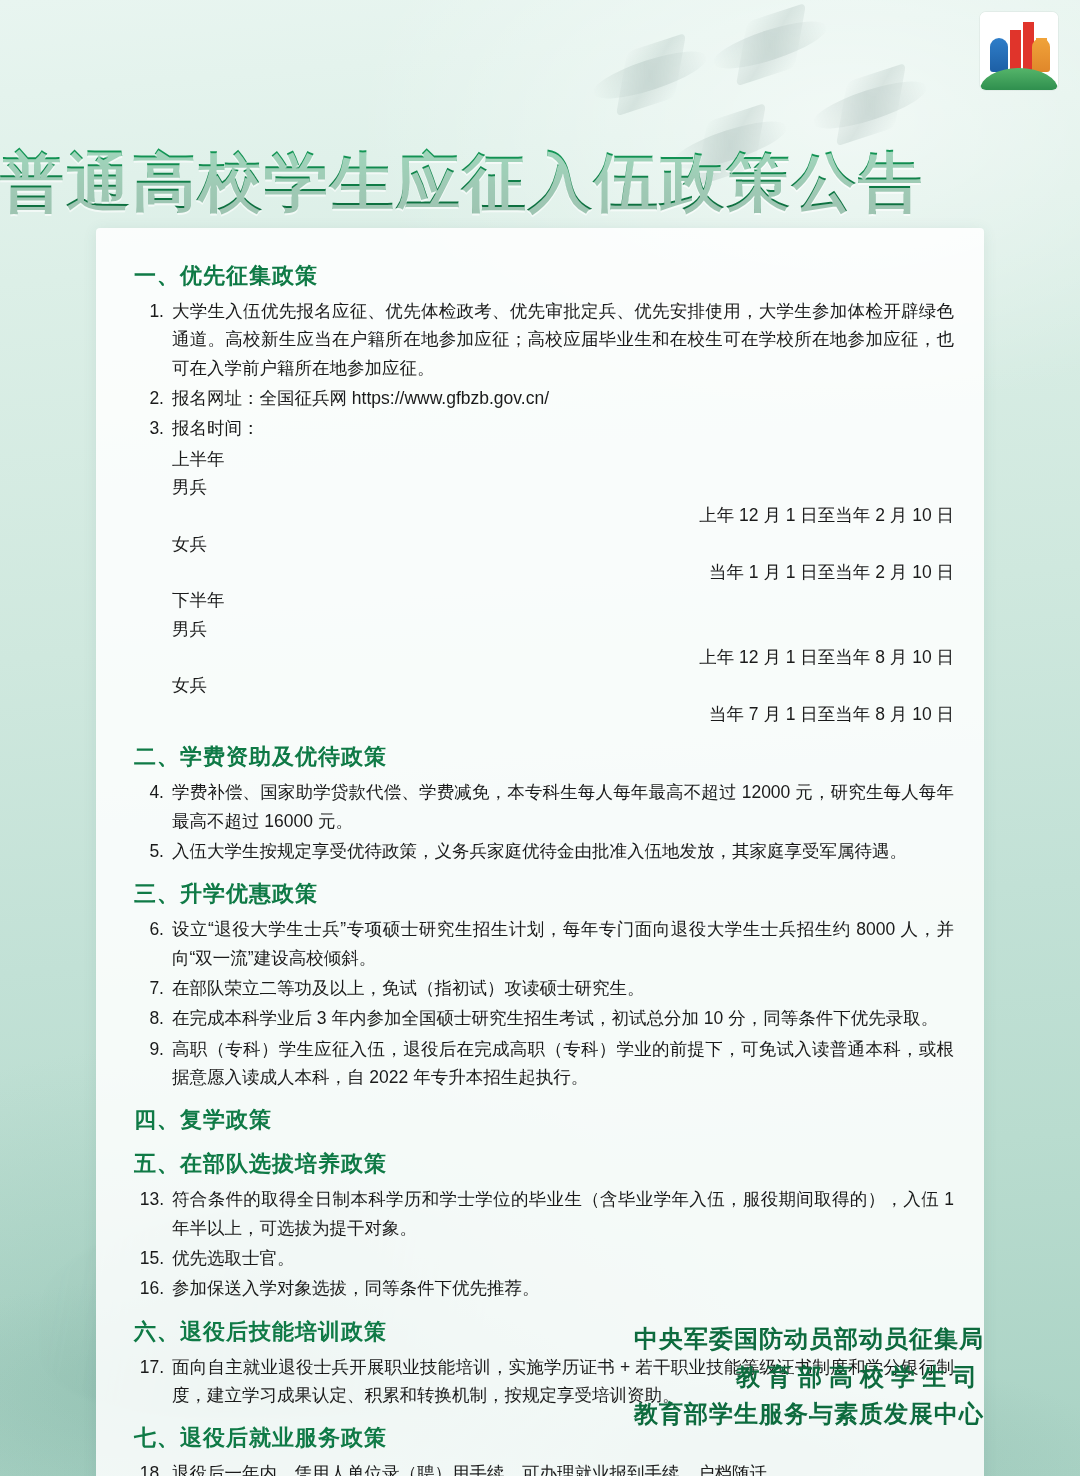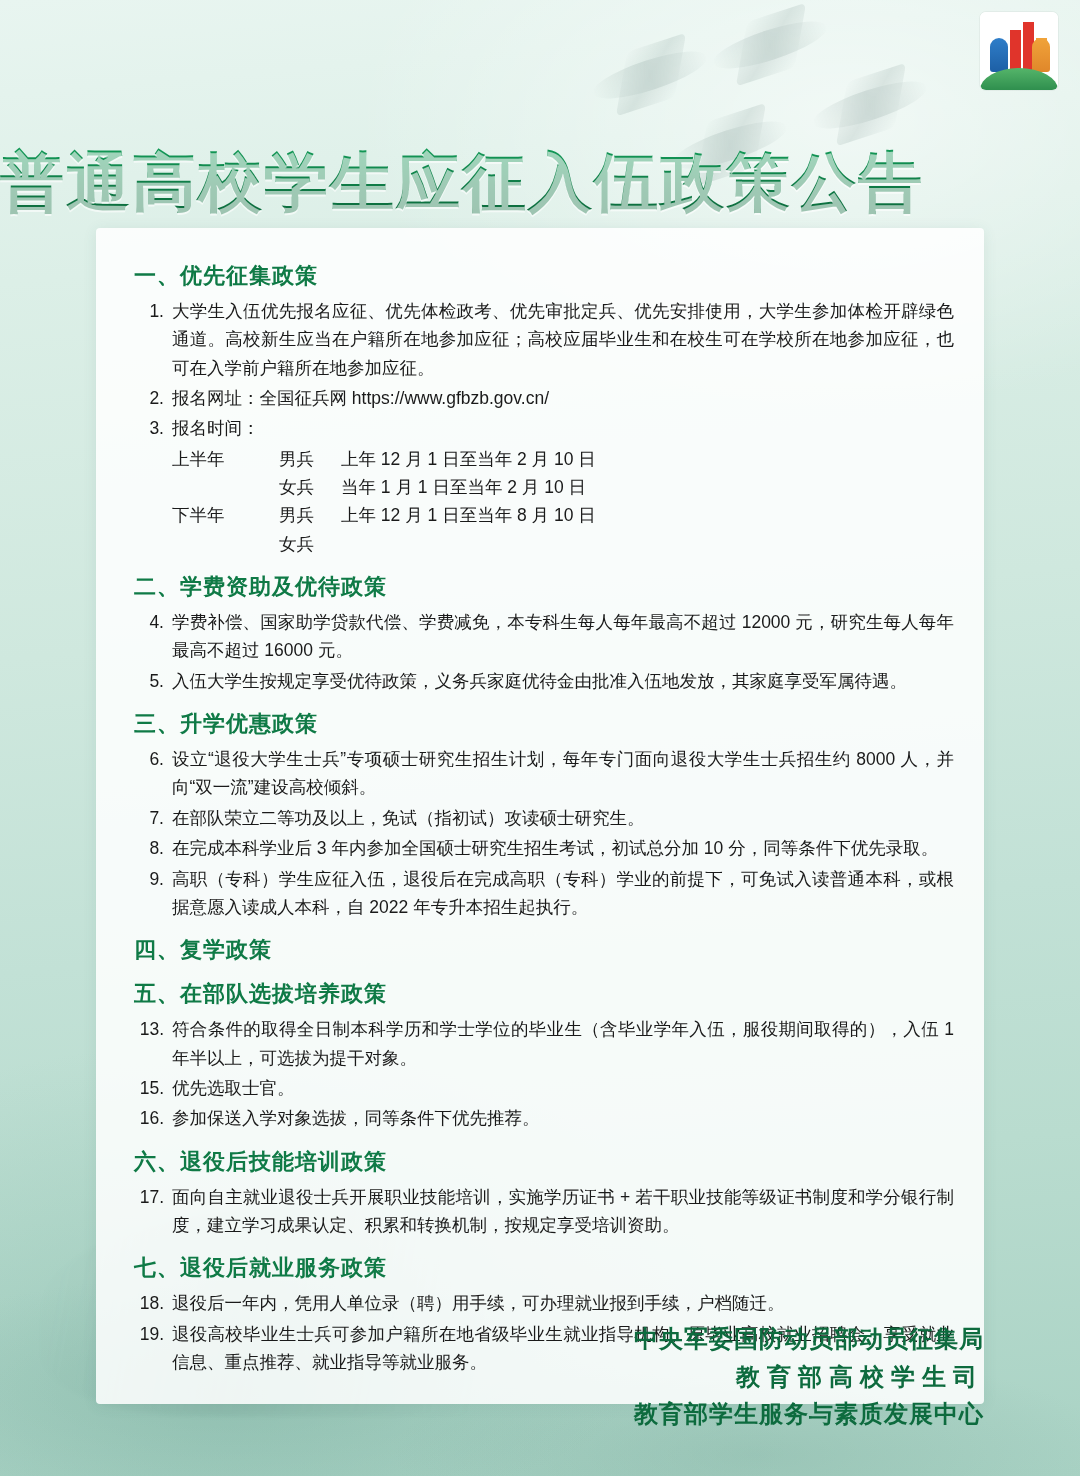--- a/index.html
+++ b/index.html
@@ -173,24 +173,24 @@
     width: 38px;
     text-align: right;
     color: #1a1a1a;
   }
   .sub-block {
     font-size: 17.5px;
     line-height: 1.62;
     color: #1a1a1a;
     padding-left: 46px;
   }
-  .sub-row { display: flex; }
+  .sub-row { display: flex; flex-direction: column; }
   .sub-row .lbl1 { width: 74px; flex: none; }
-  .sub-row .lbl2 { width: 62px; flex: none; margin-left: 33px; }
-  .sub-row .val { flex: 1; }
+  .sub-row .lbl2 { width: 62px; flex: none; }
+  .sub-row .val { flex: 1; text-align: right; }
 
   
   .footer {
     position: absolute;
     right: 96px;
     bottom: 44px;
     text-align: right;
     color: #0d6b3e;
     font-weight: bold;
     font-size: 24px;
@@ -256,20 +256,21 @@
       <span class="val">当年 1 月 1 日至当年 2 月 10 日</span>
     </div>
     <div class="sub-row">
       <span class="lbl1">下半年</span>
       <span class="lbl2">男兵</span>
       <span class="val">上年 12 月 1 日至当年 8 月 10 日</span>
     </div>
     <div class="sub-row">
       <span class="lbl1"></span>
       <span class="lbl2">女兵</span>
+      <span class="val">当年 7 月 1 日至当年 8 月 10 日</span>
     </div>
   </div>
 
   <div class="section-head">二、学费资助及优待政策</div>
   <ol class="items">
     <li class="item">
       <span class="num">4.</span>
       <span>学费补偿、国家助学贷款代偿、学费减免，本专科生每人每年最高不超过 12000 元，研究生每人每年最高不超过 16000 元。</span>
     </li>
     <li class="item">

